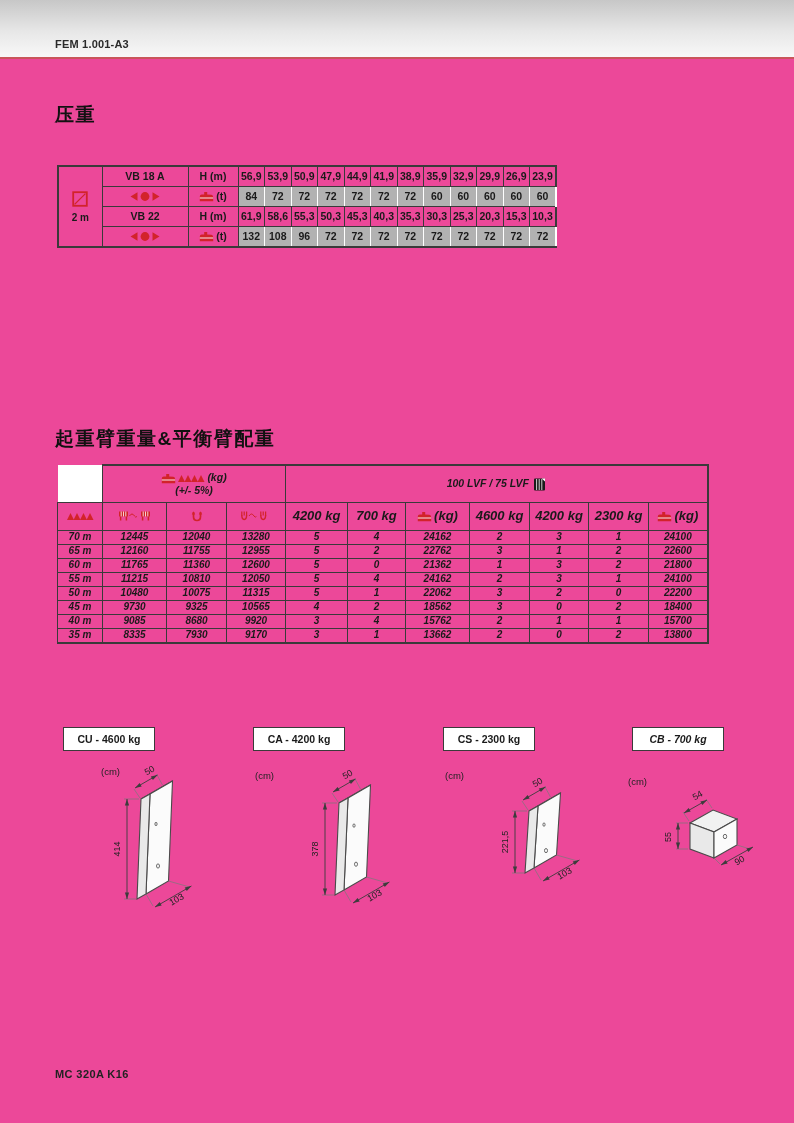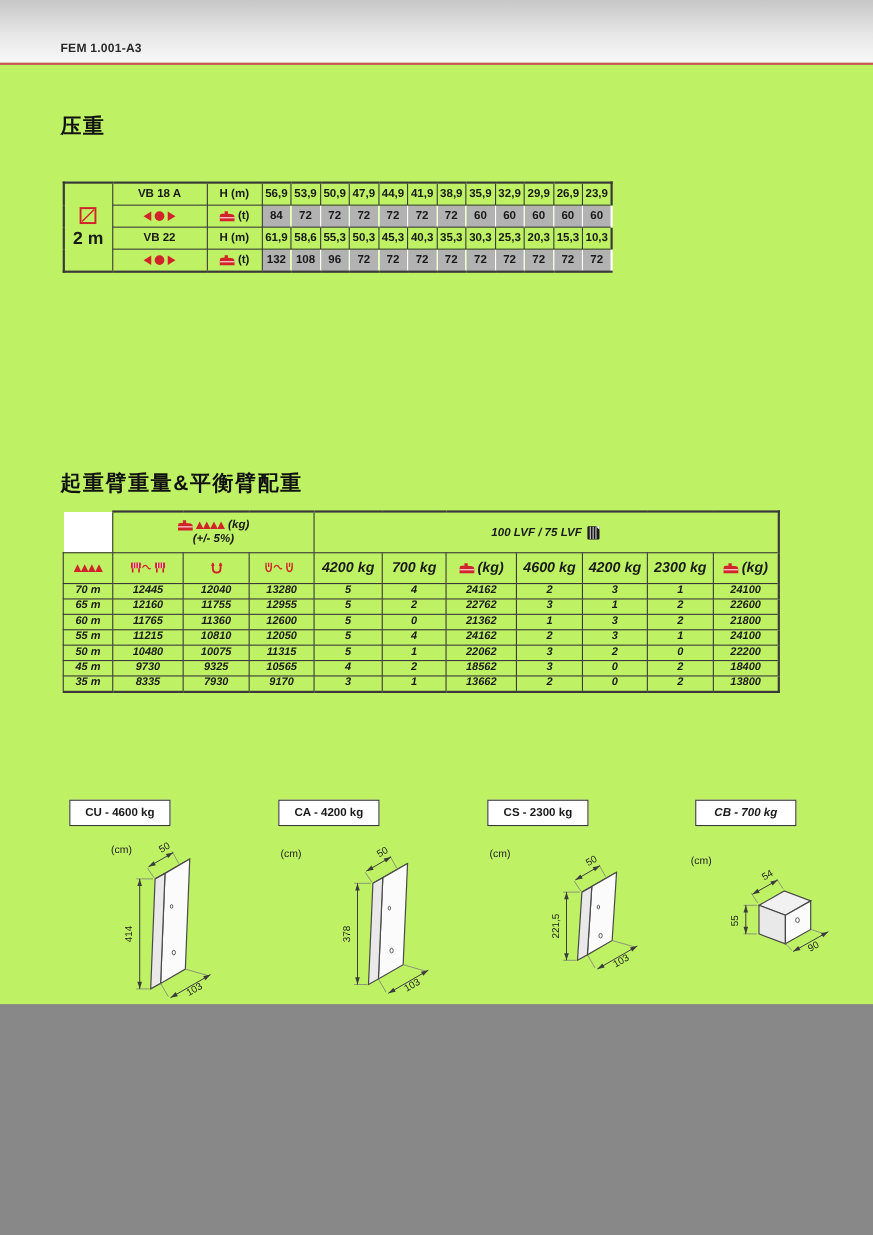--- a/index.html
+++ b/index.html
@@ -1,35 +1,35 @@
 <!DOCTYPE html>
 <html><head>
 <meta charset="utf-8">
 <style>
   html,body{margin:0;padding:0;background:#888;}
-  .page{position:relative;width:794px;height:913px;margin:0 auto;background:#bef264;
+  .page{position:relative;width:794px;height:1123px;margin:0 auto;background:#ec4899;
         font-family:"Liberation Sans",sans-serif;color:#1a1a1a;overflow:hidden;}
   .topband{position:absolute;top:0;left:0;width:794px;height:57px;
            background:linear-gradient(180deg,#c7c7c7 0%,#e7e7e7 55%,#f8f8f8 100%);
            border-bottom:2.5px solid #c9565b;}
   .fem{position:absolute;left:55px;bottom:7px;font-size:11px;font-weight:bold;color:#2a2a2a;letter-spacing:.2px;}
   .sec-title{position:absolute;left:55px;font-size:19px;font-weight:bold;color:#111;letter-spacing:1.5px;}
   #title1{top:102px;} #title2{top:426px;}
   table{border-collapse:collapse;table-layout:fixed;position:absolute;}
   td{overflow:hidden;white-space:nowrap;}
   
   #t1{left:57px;top:165px;width:498px;}
   #t1 td{border:1px solid #3a3a3a;font-size:10.5px;font-weight:bold;text-align:center;
          vertical-align:middle;height:19px;padding:0;line-height:1;}
   #t1 tr:first-child td{border-top-width:2px;}
   #t1 tr:last-child td{border-bottom-width:2px;}
   #t1 td:last-child{border-right-width:2px;}
   #t1 td.cA{border-left-width:2px;border-bottom-width:2px;}
   #t1 td.g{background:#b2b2b2;border-left-color:#fff;border-right-color:#fff;}
-  .baseL{margin-top:6px;font-size:16px;}
+  .baseL{margin-top:6px;font-size:10px;}
   .ml2{margin-left:2px;} .ml4{margin-left:4px;}
   
   #t2{left:57px;top:464px;width:650px;font-style:italic;}
   #t2 td{border:1px solid #3a3a3a;font-size:10px;font-weight:bold;text-align:center;
          vertical-align:middle;padding:0;line-height:1.25;}
   #t2 tr.h1 td{height:36px;font-size:10.5px;border-top-width:2px;}
   #t2 tr.h2 td{height:27px;font-size:13px;}
   #t2 tr.dr td{height:13px;}
   #t2 td:last-child{border-right-width:2px;}
   #t2 tr:last-child td{border-bottom-width:2px;}
@@ -329,20 +329,33 @@
           <td>9730</td>
           <td>9325</td>
           <td>10565</td>
           <td>4</td>
           <td>2</td>
           <td>18562</td>
           <td>3</td>
           <td>0</td>
           <td>2</td>
           <td>18400</td>
+        </tr>
+        <tr class="dr">
+          <td>40 m</td>
+          <td>9085</td>
+          <td>8680</td>
+          <td>9920</td>
+          <td>3</td>
+          <td>4</td>
+          <td>15762</td>
+          <td>2</td>
+          <td>1</td>
+          <td>1</td>
+          <td>15700</td>
         </tr>
         <tr class="dr">
           <td>35 m</td>
           <td>8335</td>
           <td>7930</td>
           <td>9170</td>
           <td>3</td>
           <td>1</td>
           <td>13662</td>
           <td>2</td>

